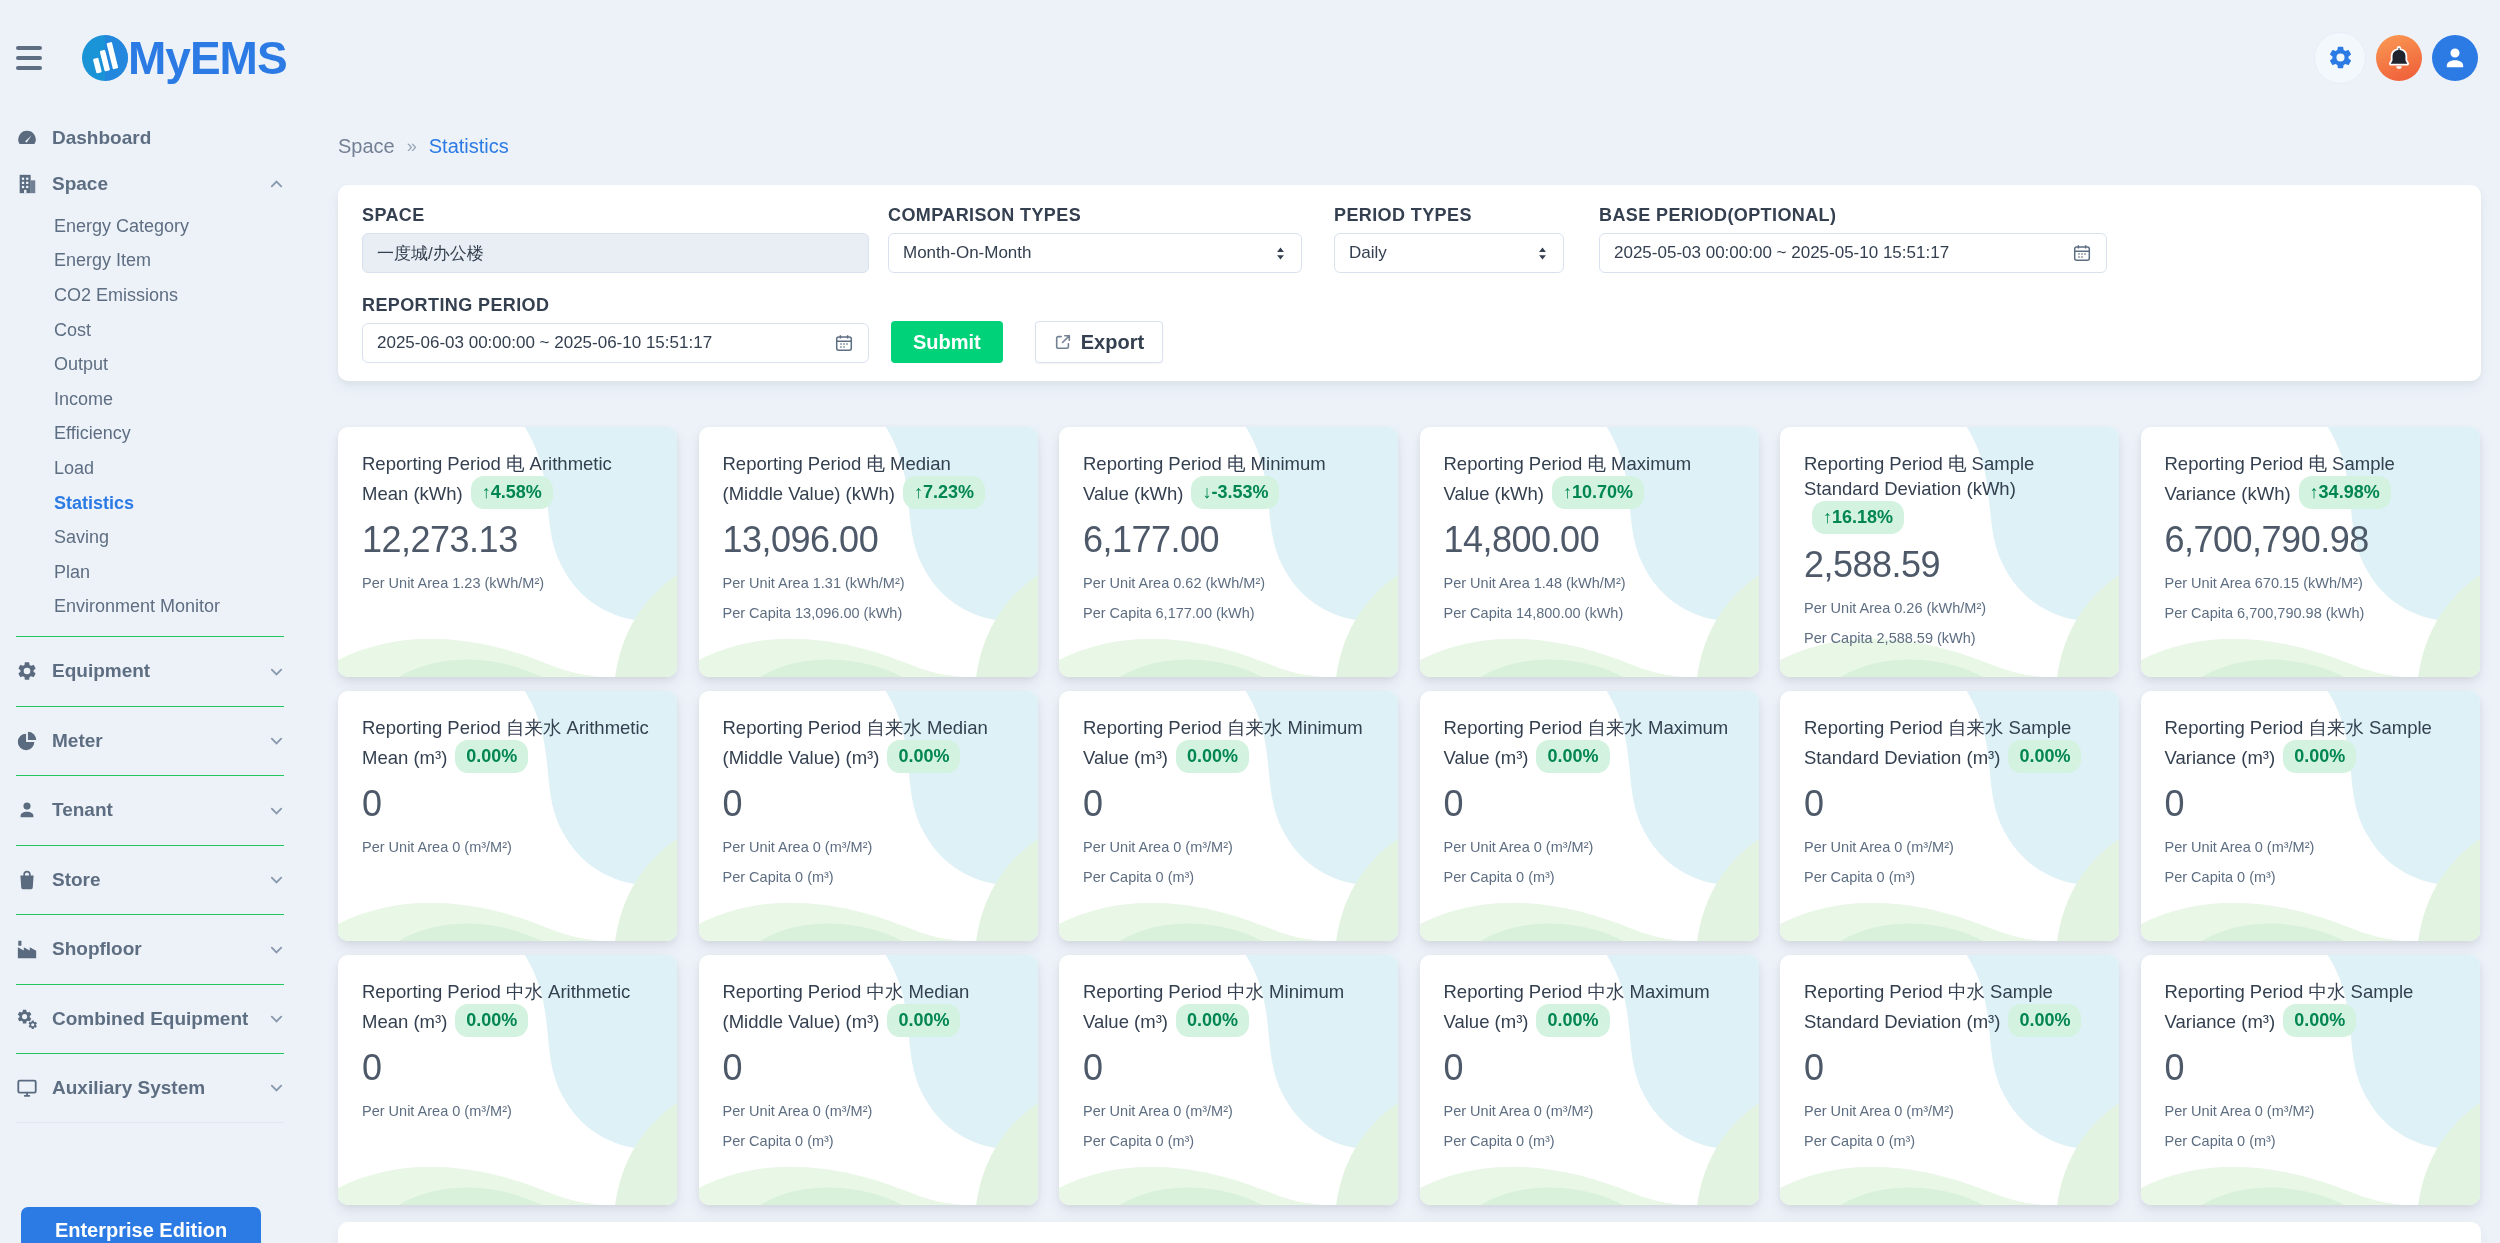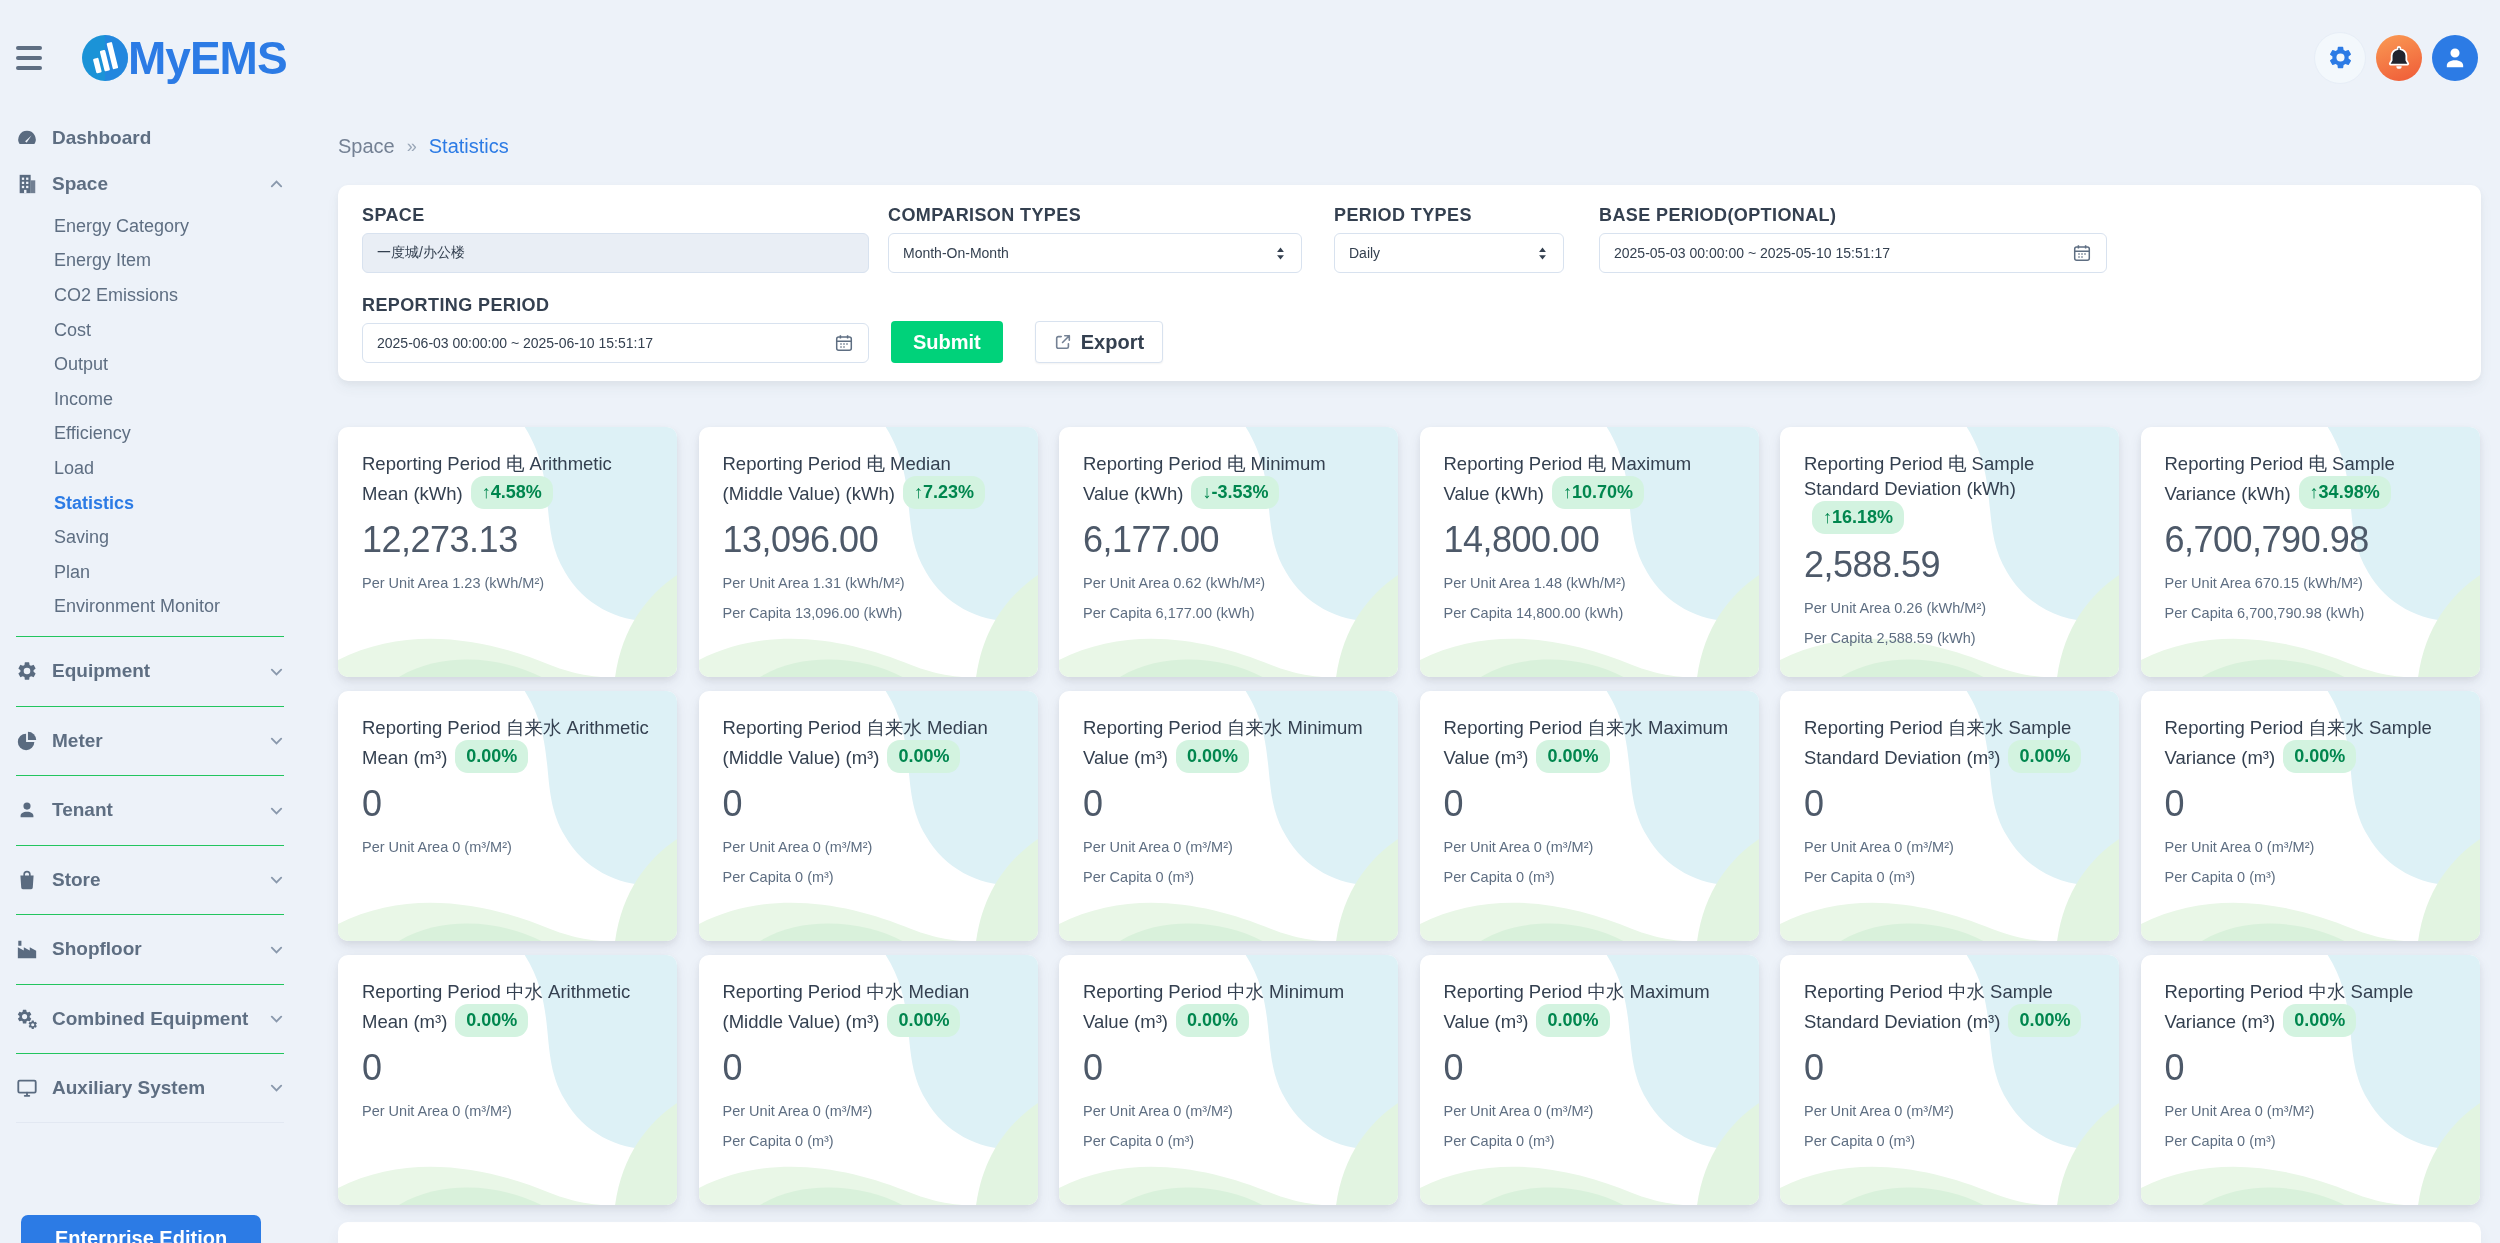--- a/index.html
+++ b/index.html
@@ -12,21 +12,21 @@
   .burger span { display:block; width:26px; height:4px; border-radius:2px; background:#5e6e82; }
   .logo { display:flex; align-items:center; margin-left:26px; gap:0; cursor:pointer; }
   .logo-text { font-size:46px; font-weight:800; color:#2c7be5; letter-spacing:-1px; }
   .topbar-right { margin-left:auto; margin-right:22px; display:flex; align-items:center; gap:10px; }
   .icon-btn { border:none; cursor:pointer; display:flex; align-items:center; justify-content:center; border-radius:50%; }
   .gear-btn { width:52px; height:52px; background:#f3f8fc; border:1px solid #e7eef7; }
   .bell-btn { width:46px; height:46px; background:linear-gradient(160deg,#fa9b54 0%,#ef5a37 100%); }
   .avatar-btn { width:46px; height:46px; background:#2c7be5; }
 
   
-  .sidebar { position:absolute; left:0; top:115px; width:300px; bottom:0; padding:0 16px; }
+  .sidebar { position:absolute; left:0; top:115px; width:300px; bottom:8px; padding:0 16px; }
   .nav-item { display:flex; align-items:center; height:46px; font-size:19px; font-weight:600; color:#5e6e82; cursor:pointer; }
   .nav-item .nicon { width:22px; height:22px; margin-right:14px; color:#5a6b80; flex:none; display:flex; }
   .nav-item .chev { margin-left:auto; display:flex; }
   .submenu { padding-left:38px; margin-top:2px; }
   .subitem { height:34.6px; display:flex; align-items:center; font-size:18px; font-weight:500; color:#5e6e82; cursor:pointer;text-align:center; }
   .subitem.active { color:#2c7be5; font-weight:600; }
   .groups { margin-top:12px; }
   .group-item { display:flex; align-items:center; height:69.5px; border-top:1px solid #22c55e; font-size:19px; font-weight:600; color:#5e6e82; cursor:pointer; }
   .group-item:last-child { border-bottom:1px solid #e2e8f2; }
   .group-item .nicon { width:22px; height:22px; margin-right:14px; color:#5a6b80; flex:none; display:flex; }
@@ -38,21 +38,21 @@
   .breadcrumb { margin-top:20px; font-size:20px; display:flex; gap:12px; align-items:center; }
   .bc-parent { color:#748194; cursor:pointer; }
   .bc-sep { color:#9aa7b8; font-size:18px; }
   .bc-current { color:#2c7be5; }
 
   .filter-card { margin-top:27px; background:#fff; border-radius:10px; padding:20px 24px 18px;
     box-shadow:0 7px 14px rgba(65,69,88,.05), 0 3px 6px rgba(0,0,0,.04); }
   .frow { display:flex; align-items:flex-end; }
   .frow + .frow { margin-top:22px; }
   .field label { display:block; font-size:18px; font-weight:700; color:#344050; letter-spacing:.4px; margin-bottom:8px; line-height:20px; }
-  .input { height:40px; background:#fff; border:1px solid #d8e2ef; border-radius:6px; display:flex; align-items:center; justify-content:space-between; padding:0 14px; font-size:14px; color:#344050; cursor:pointer; }
+  .input { height:40px; background:#fff; border:1px solid #d8e2ef; border-radius:6px; display:flex; align-items:center; justify-content:space-between; padding:0 14px; font-size:17px; color:#344050; cursor:pointer; }
   .input.disabled { background:#e9eef5; cursor:default; }
   .sicon { display:flex; flex:none; margin-left:10px; }
 
   .btn { height:42px; border-radius:4px; font-size:20px; font-family:inherit; cursor:pointer; display:flex; align-items:center; }
   .submit-btn { background:#00d27a; color:#fff; border:none; font-weight:700; padding:0 22px; margin-left:22px; }
   .export-btn { background:#fff; color:#344050; border:1px solid #d8e2ef; font-weight:600; padding:0 18px; gap:9px; margin-left:32px; box-shadow:0 1px 2px rgba(0,0,0,.05); }
 
   .cards-grid { margin-top:46px; display:grid; grid-template-columns:repeat(6,339px); gap:14px 21.5px; }
   .stat-card { position:relative; height:250px; background:#fff; border-radius:10px; overflow:hidden;
     box-shadow:0 7px 14px rgba(65,69,88,.08), 0 3px 6px rgba(0,0,0,.06); }

